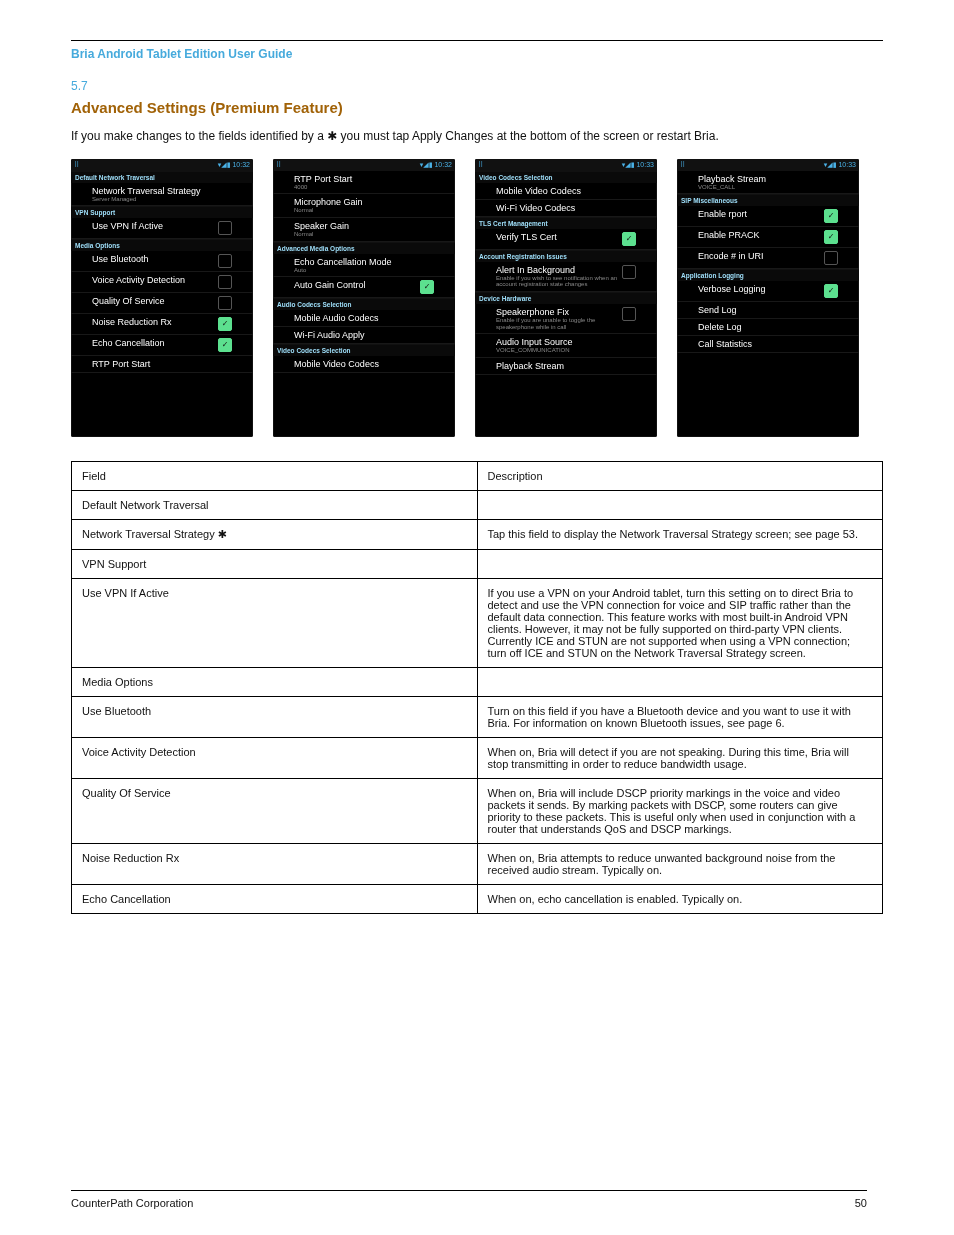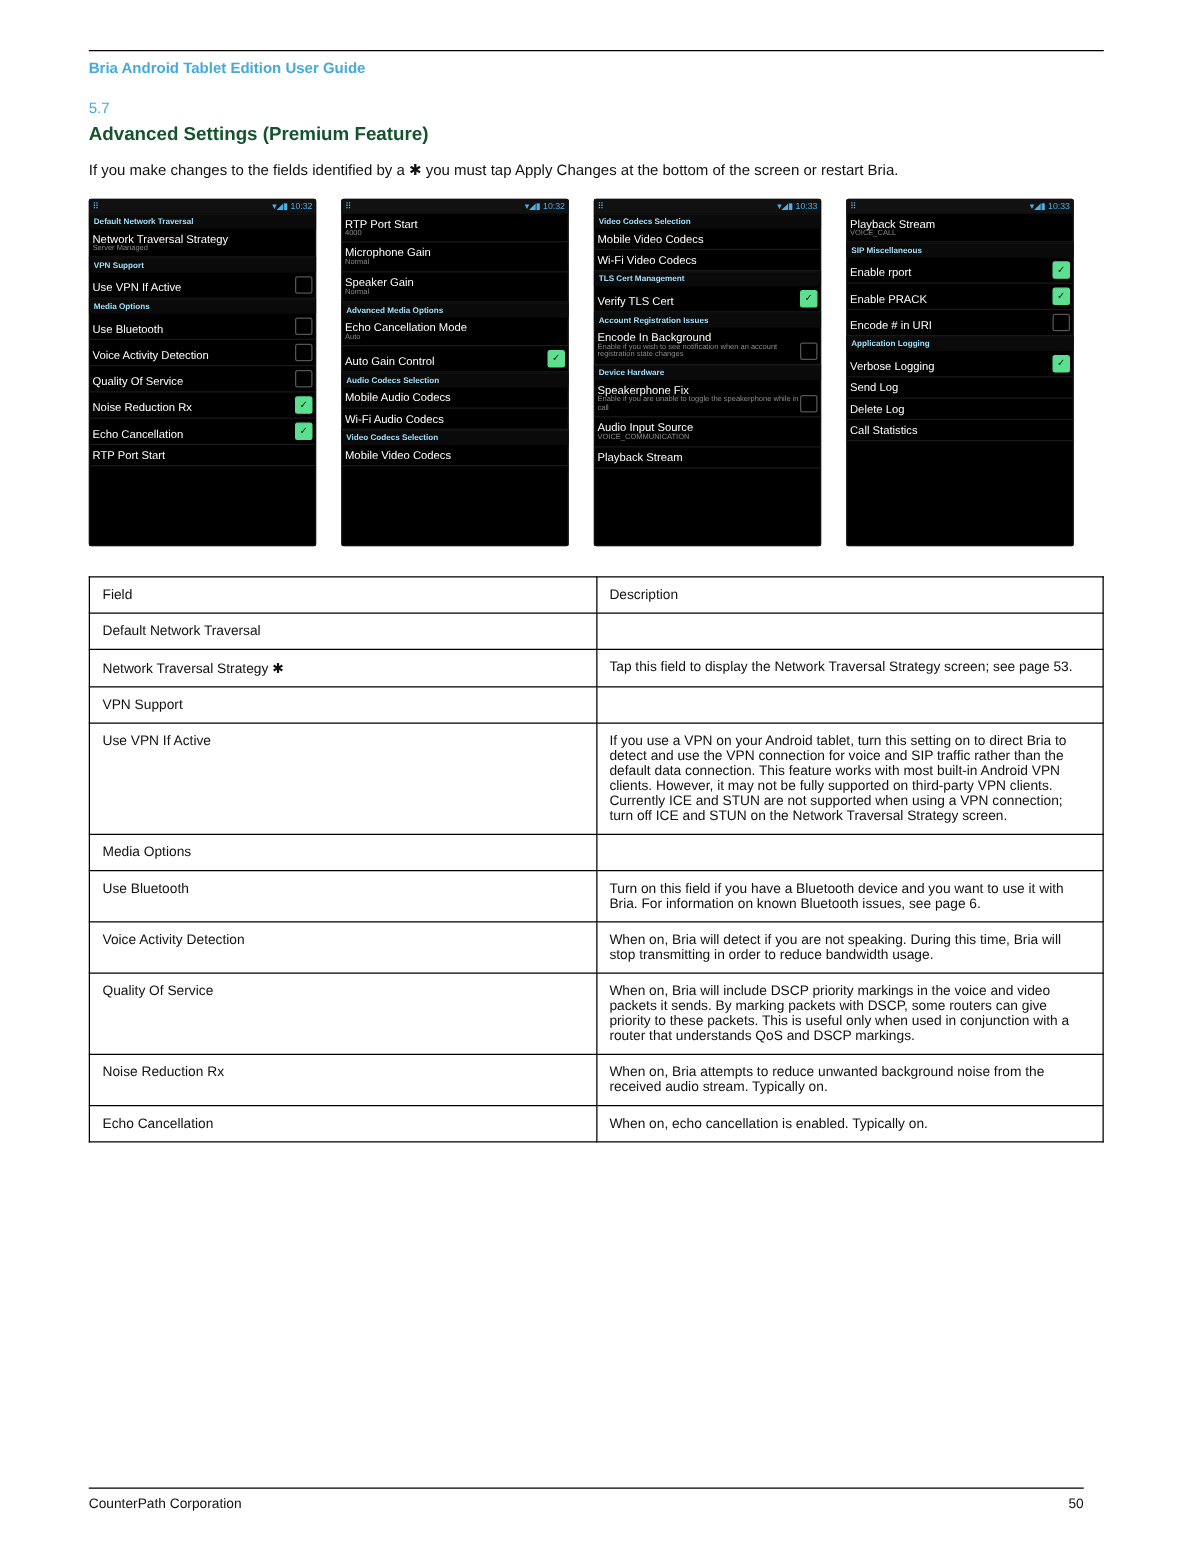--- a/index.html
+++ b/index.html
@@ -1,26 +1,26 @@
 <!DOCTYPE html>
 <html><head>
 <meta charset="utf-8">
 <style>
 html,body{margin:0;padding:0;background:#fff;font-family:Arial,Helvetica,sans-serif}
 .page{width:932px;margin:0 auto;position:relative;min-height:1235px;box-sizing:border-box;padding:20px 60px 40px}
 .top-rule{border-top:1px solid #000;margin:20px 0 6px}
 .hdr{color:#46aadc;font-size:12px;font-weight:bold;margin:2px 0 18px}
 .secnum{color:#46aadc;font-size:12px;font-weight:normal;margin:6px 0}
-.sectitle{color:#14532d;font-size:15px;font-weight:bold;margin:2px 0 12px}
+.sectitle{color:#a16207;font-size:15px;font-weight:bold;margin:2px 0 12px}
 .para{font-size:12px;color:#111;line-height:1.4}
 .shots{display:flex;gap:20px;margin:14px 0 24px}
 .phone{width:182px;height:278px;background:#000;color:#ddd;font-size:8px;overflow:hidden;border-radius:2px;box-shadow:inset 0 0 0 1px #111}
 .statusbar{height:12px;background:#111;display:flex;justify-content:space-between;align-items:center;padding:0 3px;font-size:7px;color:#4ab1e6}
 .cat{background:#0a0a0a;color:#9fdffa;font-size:6.5px;font-weight:bold;padding:2px 4px;border-top:1px solid #111}
-.row{display:flex;align-items:flex-end;justify-content:space-between;padding:3px 3px;border-bottom:1px solid #181818}
+.row{display:flex;align-items:flex-start;justify-content:space-between;padding:3px 21px;border-bottom:1px solid #181818}
 .rtxt{flex:1;min-width:0}
 .rtitle{color:#fff;font-size:9px}
 .rsub{color:#888;font-size:6px;line-height:1.1}
 .chk{width:12px;height:12px;border:1px solid #555;border-radius:2px;display:flex;align-items:center;justify-content:center;font-size:8px;line-height:1}
 .chk.on{background:#5ce08f;border-color:#5ce08f;color:#111}
 .tbl{width:100%;border-collapse:collapse;font-size:11px;color:#111}
 .tbl th,.tbl td{border:1px solid #000;padding:8px 10px;vertical-align:top;text-align:left}
 .tbl th{font-weight:normal;width:26%}
 .footer{position:absolute;bottom:26px;left:60px;right:76px;border-top:1px solid #000;padding-top:6px;display:flex;justify-content:space-between;font-size:11px;color:#111}
 </style>
@@ -130,21 +130,21 @@
           <div class="chk on">✓</div>
         </div>
 <div class="cat">Audio Codecs Selection</div>
 <div class="row">
           <div class="rtxt">
             <div class="rtitle">Mobile Audio Codecs</div>
           </div>
         </div>
 <div class="row">
           <div class="rtxt">
-            <div class="rtitle">Wi-Fi Audio Codecs</div>
+            <div class="rtitle">Wi-Fi Audio Apply</div>
           </div>
         </div>
 <div class="cat">Video Codecs Selection</div>
 <div class="row">
           <div class="rtxt">
             <div class="rtitle">Mobile Video Codecs</div>
           </div>
         </div>
 </div>
 
@@ -167,21 +167,21 @@
 <div class="cat">TLS Cert Management</div>
 <div class="row">
           <div class="rtxt">
             <div class="rtitle">Verify TLS Cert</div>
           </div>
           <div class="chk on">✓</div>
         </div>
 <div class="cat">Account Registration Issues</div>
 <div class="row">
           <div class="rtxt">
-            <div class="rtitle">Encode In Background</div>
+            <div class="rtitle">Alert In Background</div>
             <div class="rsub">Enable if you wish to see notification when an account registration state changes</div>
           </div>
           <div class="chk"></div>
         </div>
 <div class="cat">Device Hardware</div>
 <div class="row">
           <div class="rtxt">
             <div class="rtitle">Speakerphone Fix</div>
             <div class="rsub">Enable if you are unable to toggle the speakerphone while in call</div>
           </div>

